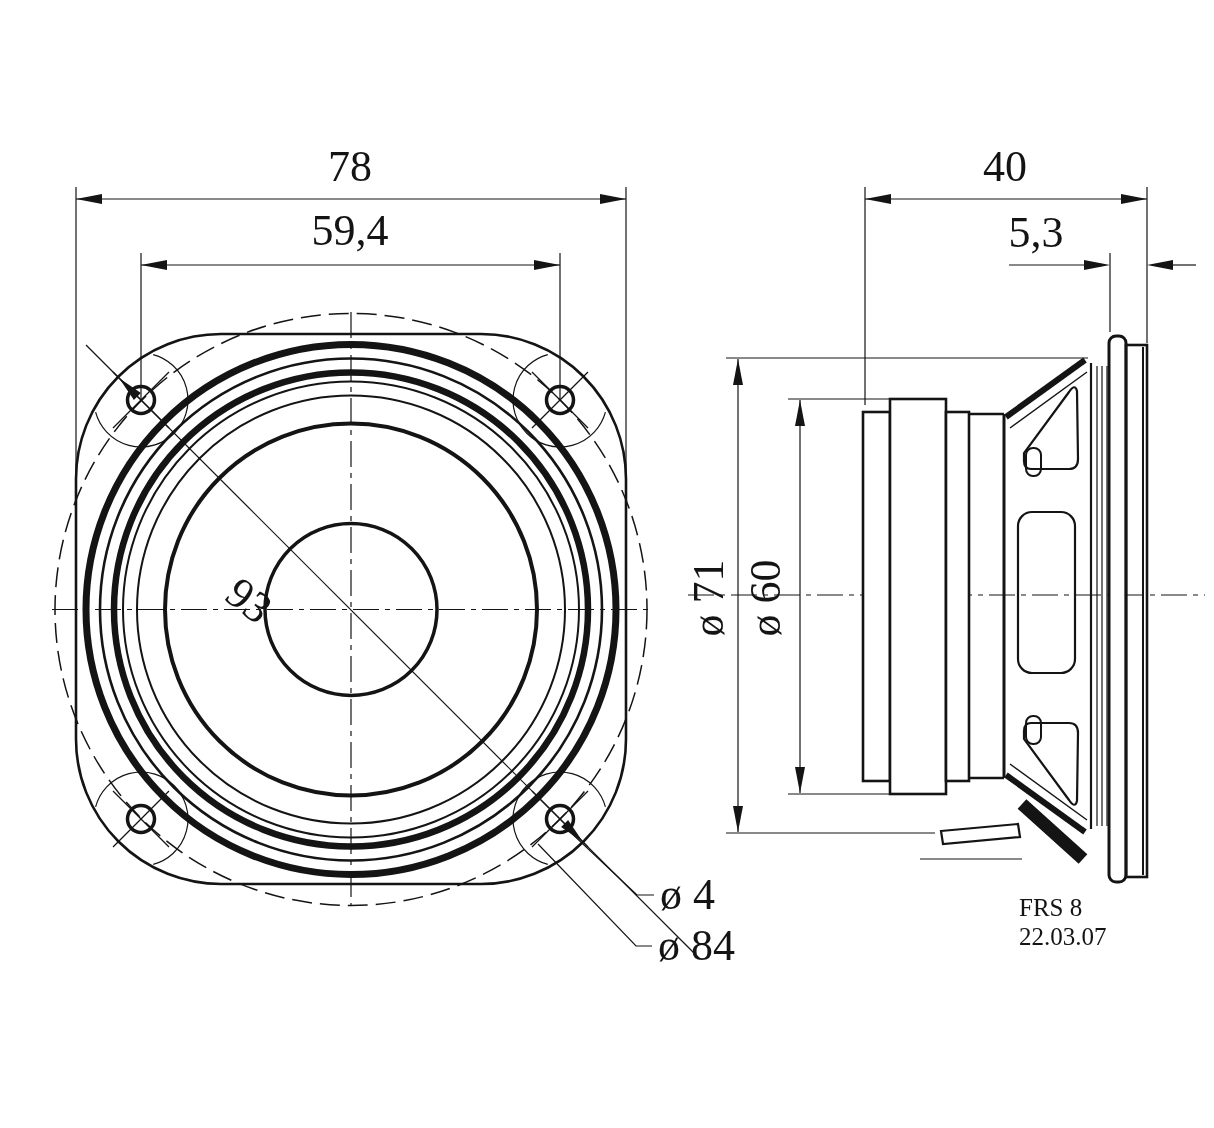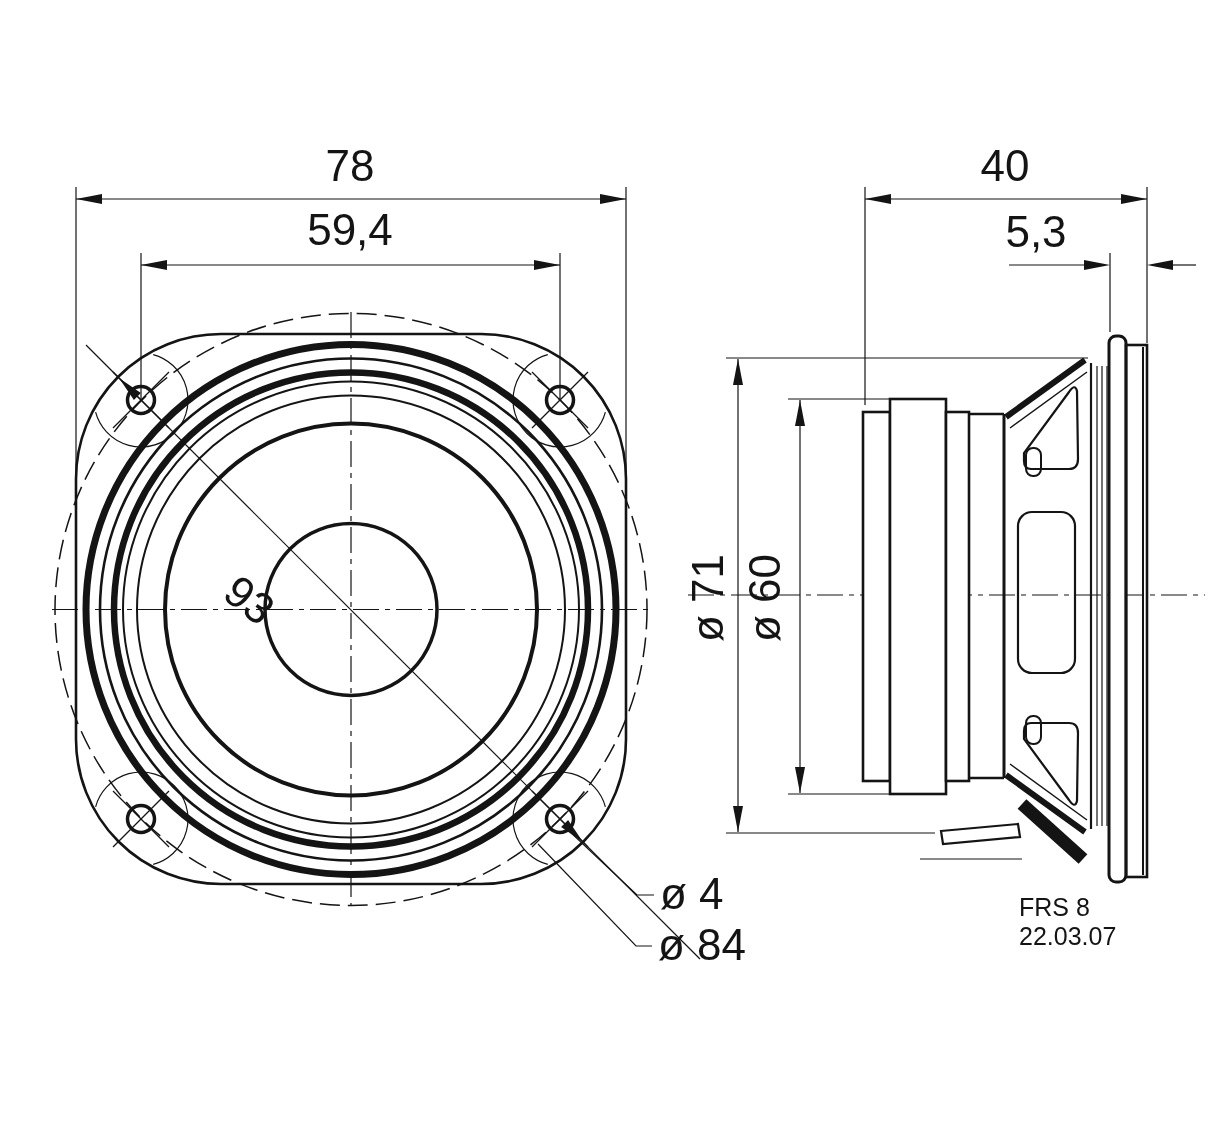--- a/index.html
+++ b/index.html
@@ -1,17 +1,17 @@
 <!DOCTYPE html>
 <html><head>
 <meta charset="utf-8">
 <style>
   html,body{margin:0;padding:0;background:#fff;}
   .canvas{position:relative;width:1214px;height:1128px;background:#fff;overflow:hidden;
-          font-family:Liberation Sans, sans-serif;}
+          font-family:Liberation Serif, serif;}
   svg{position:absolute;left:0;top:0;}
   .ln{stroke:#141414;fill:none;stroke-linecap:butt;}
   .w1{stroke-width:1.2;}
   .w15{stroke-width:1.5;}
   .w2{stroke-width:2;}
   .w22{stroke-width:2.2;}
   .w26{stroke-width:2.6;}
   .w3{stroke-width:3;}
   .w35{stroke-width:3.5;}
   .w4{stroke-width:4;}

